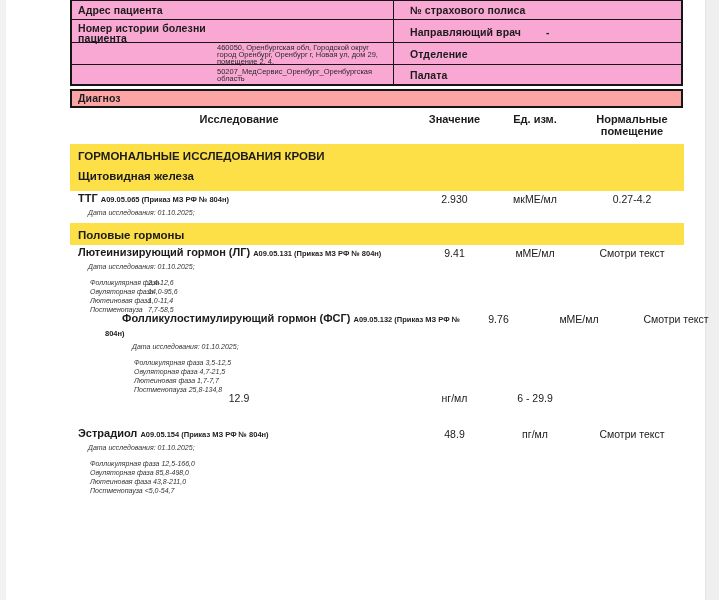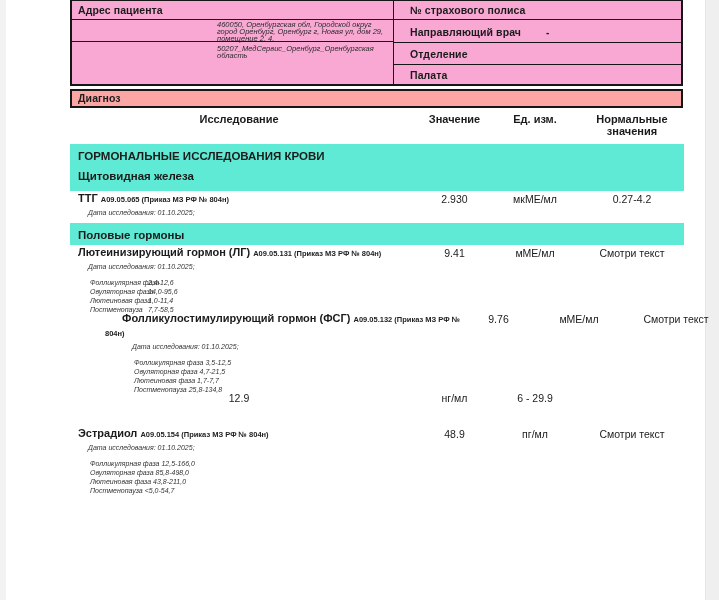--- a/index.html
+++ b/index.html
@@ -26,39 +26,39 @@
   .hlabel{
     font-weight:bold;font-size:10.5px;line-height:10px;display:block;
     padding:4px 0 0 6px;letter-spacing:0.1px;
   }
   .r2 .hlabel{padding-top:3px;}
   .r3 .hlabel,.hdr-right .r3 .hlabel{padding-top:6px;}
   .hdr-right .r2 .hlabel{padding-top:7px;}
   .hdr-right .r4 .hlabel{padding-top:5px;}
   .hvalue{
     position:absolute;left:145px;top:1px;width:172px;
-    font-size:7.5px;line-height:7px;color:#2a2a2a;font-weight:normal;font-style:italic;
+    font-size:7.5px;line-height:7px;color:#2a2a2a;font-weight:normal;
   }
   .r4 .hvalue{top:3px;}
   .hdash{position:absolute;left:152px;top:7px;font-size:10px;font-weight:bold;}
 
   .diag-box{
     position:absolute;left:70px;top:89px;width:613px;height:19px;
     border:2px solid #161616;box-sizing:border-box;background:#fca5a5;
   }
   .diag-box .hlabel{padding-top:2px;}
 
   
   .rgrid{position:absolute;left:61px;width:625px;display:grid;grid-template-columns:356px 75px 86px 108px;}
   .cols-header{top:108px;font-weight:bold;font-size:11px;line-height:12px;padding-top:5px;}
   .ch-name{text-align:center;}
   .ch-val,.ch-unit,.ch-norm{text-align:center;}
   .ch-norm{width:84px;justify-self:center;}
 
-  .band{position:absolute;left:70px;width:614px;background:#5eead4;}
+  .band{position:absolute;left:70px;width:614px;background:#fde047;}
   .band1{top:144px;height:47px;}
   .band2{top:223px;height:22px;}
   .sec-title{font-weight:bold;font-size:11.5px;line-height:12px;padding:6px 0 0 8px;}
   .sec-sub{font-weight:bold;font-size:11.5px;line-height:12px;padding:8px 0 0 8px;}
   .band2 .sec-title{}
 
   .trow{align-items:start;}
   .t-name{font-size:11px;line-height:12px;text-indent:17px;}
   .bname{font-weight:bold;font-size:11px;}
   .bcode{font-weight:bold;font-size:7.5px;color:#222;}
@@ -77,20 +77,23 @@
 
 <div class="page" data-name="lab-report-page">
   <div class="edge-left" data-name="page-left-edge"></div>
   <div class="edge-right" data-name="page-right-edge"></div>
 
   <div class="hdr-box" data-name="patient-info-table">
     <div class="hdr-left" data-name="patient-info-left-column">
       <div class="hrow r1 sep" data-name="row-patient-address">
         <span class="hlabel" data-name="patient-address-label">Адрес пациента</span>
       </div>
+      <div class="hrow r2 sep" data-name="row-history-number">
+        <span class="hlabel" style="width:150px;" data-name="history-number-label">Номер истории болезни пациента</span>
+      </div>
       <div class="hrow r3 sep" data-name="row-address">
         <span class="hvalue" data-name="address-value">460050, Оренбургская обл, Городской округ город Оренбург, Оренбург г, Новая ул, дом 29, помещение 2, 4.</span>
       </div>
       <div class="hrow r4" data-name="row-clinic">
         <span class="hvalue" data-name="clinic-value">50207_МедСервис_Оренбург_Оренбургская область</span>
       </div>
     </div>
     <div class="hdr-right" data-name="patient-info-right-column">
       <div class="hrow r1 sep" data-name="row-insurance">
         <span class="hlabel" style="padding-left:16px;" data-name="insurance-label">№ страхового полиса</span>
@@ -109,21 +112,21 @@
   </div>
 
   <div class="diag-box" data-name="diagnosis-box">
     <span class="hlabel" data-name="diagnosis-label">Диагноз</span>
   </div>
 
   <div class="rgrid cols-header" data-name="results-column-headers">
     <div class="ch-name" data-name="column-header-test">Исследование</div>
     <div class="ch-val" data-name="column-header-value">Значение</div>
     <div class="ch-unit" data-name="column-header-unit">Ед. изм.</div>
-    <div class="ch-norm" data-name="column-header-normal">Нормальные значения</div>
+    <div class="ch-norm" data-name="column-header-normal">Нормальные помещение</div>
   </div>
 
   <div class="band band1" data-name="section-band-hormonal">
     <div class="sec-title" data-name="section-title-blood-hormones">ГОРМОНАЛЬНЫЕ ИССЛЕДОВАНИЯ КРОВИ</div>
     <div class="sec-sub" data-name="section-title-thyroid">Щитовидная железа</div>
   </div>
 
   <div class="rgrid trow" style="top:192px;" data-name="test-row-ttg">
     <div class="t-name" data-name="test-name-cell">
       <span class="bname" data-name="test-name">ТТГ</span>

